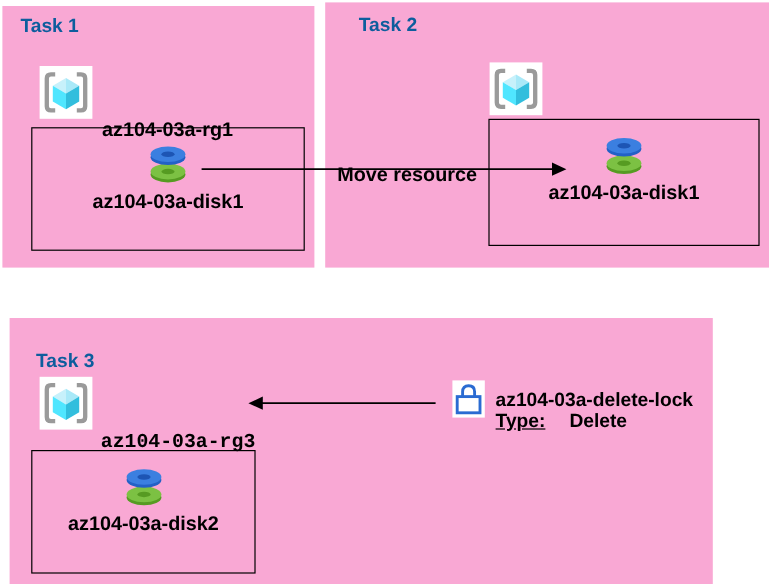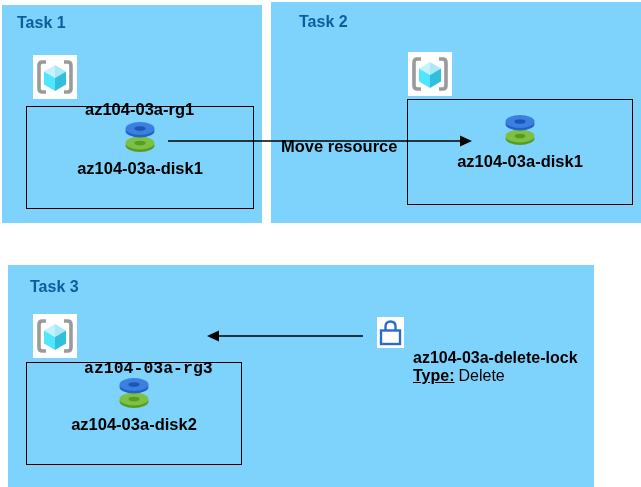--- a/index.html
+++ b/index.html
@@ -1,54 +1,54 @@
 <!DOCTYPE html>
 <html><head>
 <meta charset="utf-8">
 <style>
   html,body{margin:0;padding:0;background:#ffffff;}
   .canvas{
     position:relative;width:641px;height:487px;background:#ffffff;
     font-family:"Liberation Sans",sans-serif;color:#000;overflow:hidden;
   }
-  .panel{position:absolute;background:#7dd3fc;}
+  .panel{position:absolute;background:#f9a8d4;}
   .panel-task1{left:2px;top:5px;width:260px;height:218px;}
   .panel-task2{left:271px;top:2px;width:410px;height:221px;}
   .panel-task3{left:8px;top:265px;width:586px;height:222px;}
 
   .task-title{position:absolute;margin:0;font-size:16px;font-weight:700;color:#0d5d9d;white-space:nowrap;}
   .panel-task1 .task-title{left:15px;top:9px;}
   .panel-task2 .task-title{left:28px;top:11px;}
-  .panel-task3 .task-title{left:22px;top:13px;}
+  .panel-task3 .task-title{left:22px;top:28px;}
 
   .rg-icon{position:absolute;width:44px;height:44px;background:#ffffff;display:block;}
   .panel-task1 .rg-icon{left:31px;top:50px;}
   .panel-task2 .rg-icon{left:137px;top:50px;}
   .panel-task3 .rg-icon{left:25px;top:49px;}
 
   .rg-label{position:absolute;font-weight:700;font-size:16.5px;white-space:nowrap;transform:translateY(-50%);margin-top:32px;}
   .panel-task1 .rg-label{left:83px;top:72px;}
   .panel-task2 .rg-label{left:184px;top:72px;}
   .panel-task3 .rg-label{left:76px;top:71px;font-family:Liberation Mono, monospace;}
 
   .resource-box{position:absolute;border:1.5px solid #000;box-sizing:border-box;padding-left:34px;}
   .panel-task1 .resource-box{left:24px;top:101px;width:228px;height:103px;}
   .panel-task2 .resource-box{left:136px;top:97px;width:226px;height:106px;}
-  .panel-task3 .resource-box{left:18px;top:97px;width:216px;height:103px;}
+  .panel-task3 .resource-box{left:18px;top:110px;width:187px;height:103px;}
 
   .disk-icon{position:absolute;left:50%;transform:translateX(-50%);top:11px;width:46px;height:36px;display:block;}
   .disk-label{position:absolute;left:0;right:0;top:52px;text-align:center;font-weight:700;font-size:16.5px;white-space:nowrap;}
 
   .move-label{position:absolute;left:281px;top:114px;font-weight:700;font-size:16.5px;white-space:nowrap;margin-top:23px;}
 
   .lock-icon{position:absolute;left:369px;top:52px;width:27px;height:31px;background:#ffffff;display:block;}
   .lock-text{position:absolute;left:405px;top:60px;font-size:16px;line-height:18px;white-space:nowrap;}
-  .lock-name{font-weight:700;margin-top:24px;}
+  .lock-name{font-weight:700;}
   .lock-type-label{font-weight:700;text-decoration:underline;}
-  .lock-type-value{margin-left:4px;font-weight:400;}
+  .lock-type-value{margin-left:20px;font-weight:700;}
 
   .overlay{position:absolute;left:0;top:0;width:641px;height:487px;pointer-events:none;}
 </style>
 </head>
 <body>
 
 <div class="canvas">
 
   <section class="panel panel-task1">
     <h2 class="task-title">Task 1</h2>

